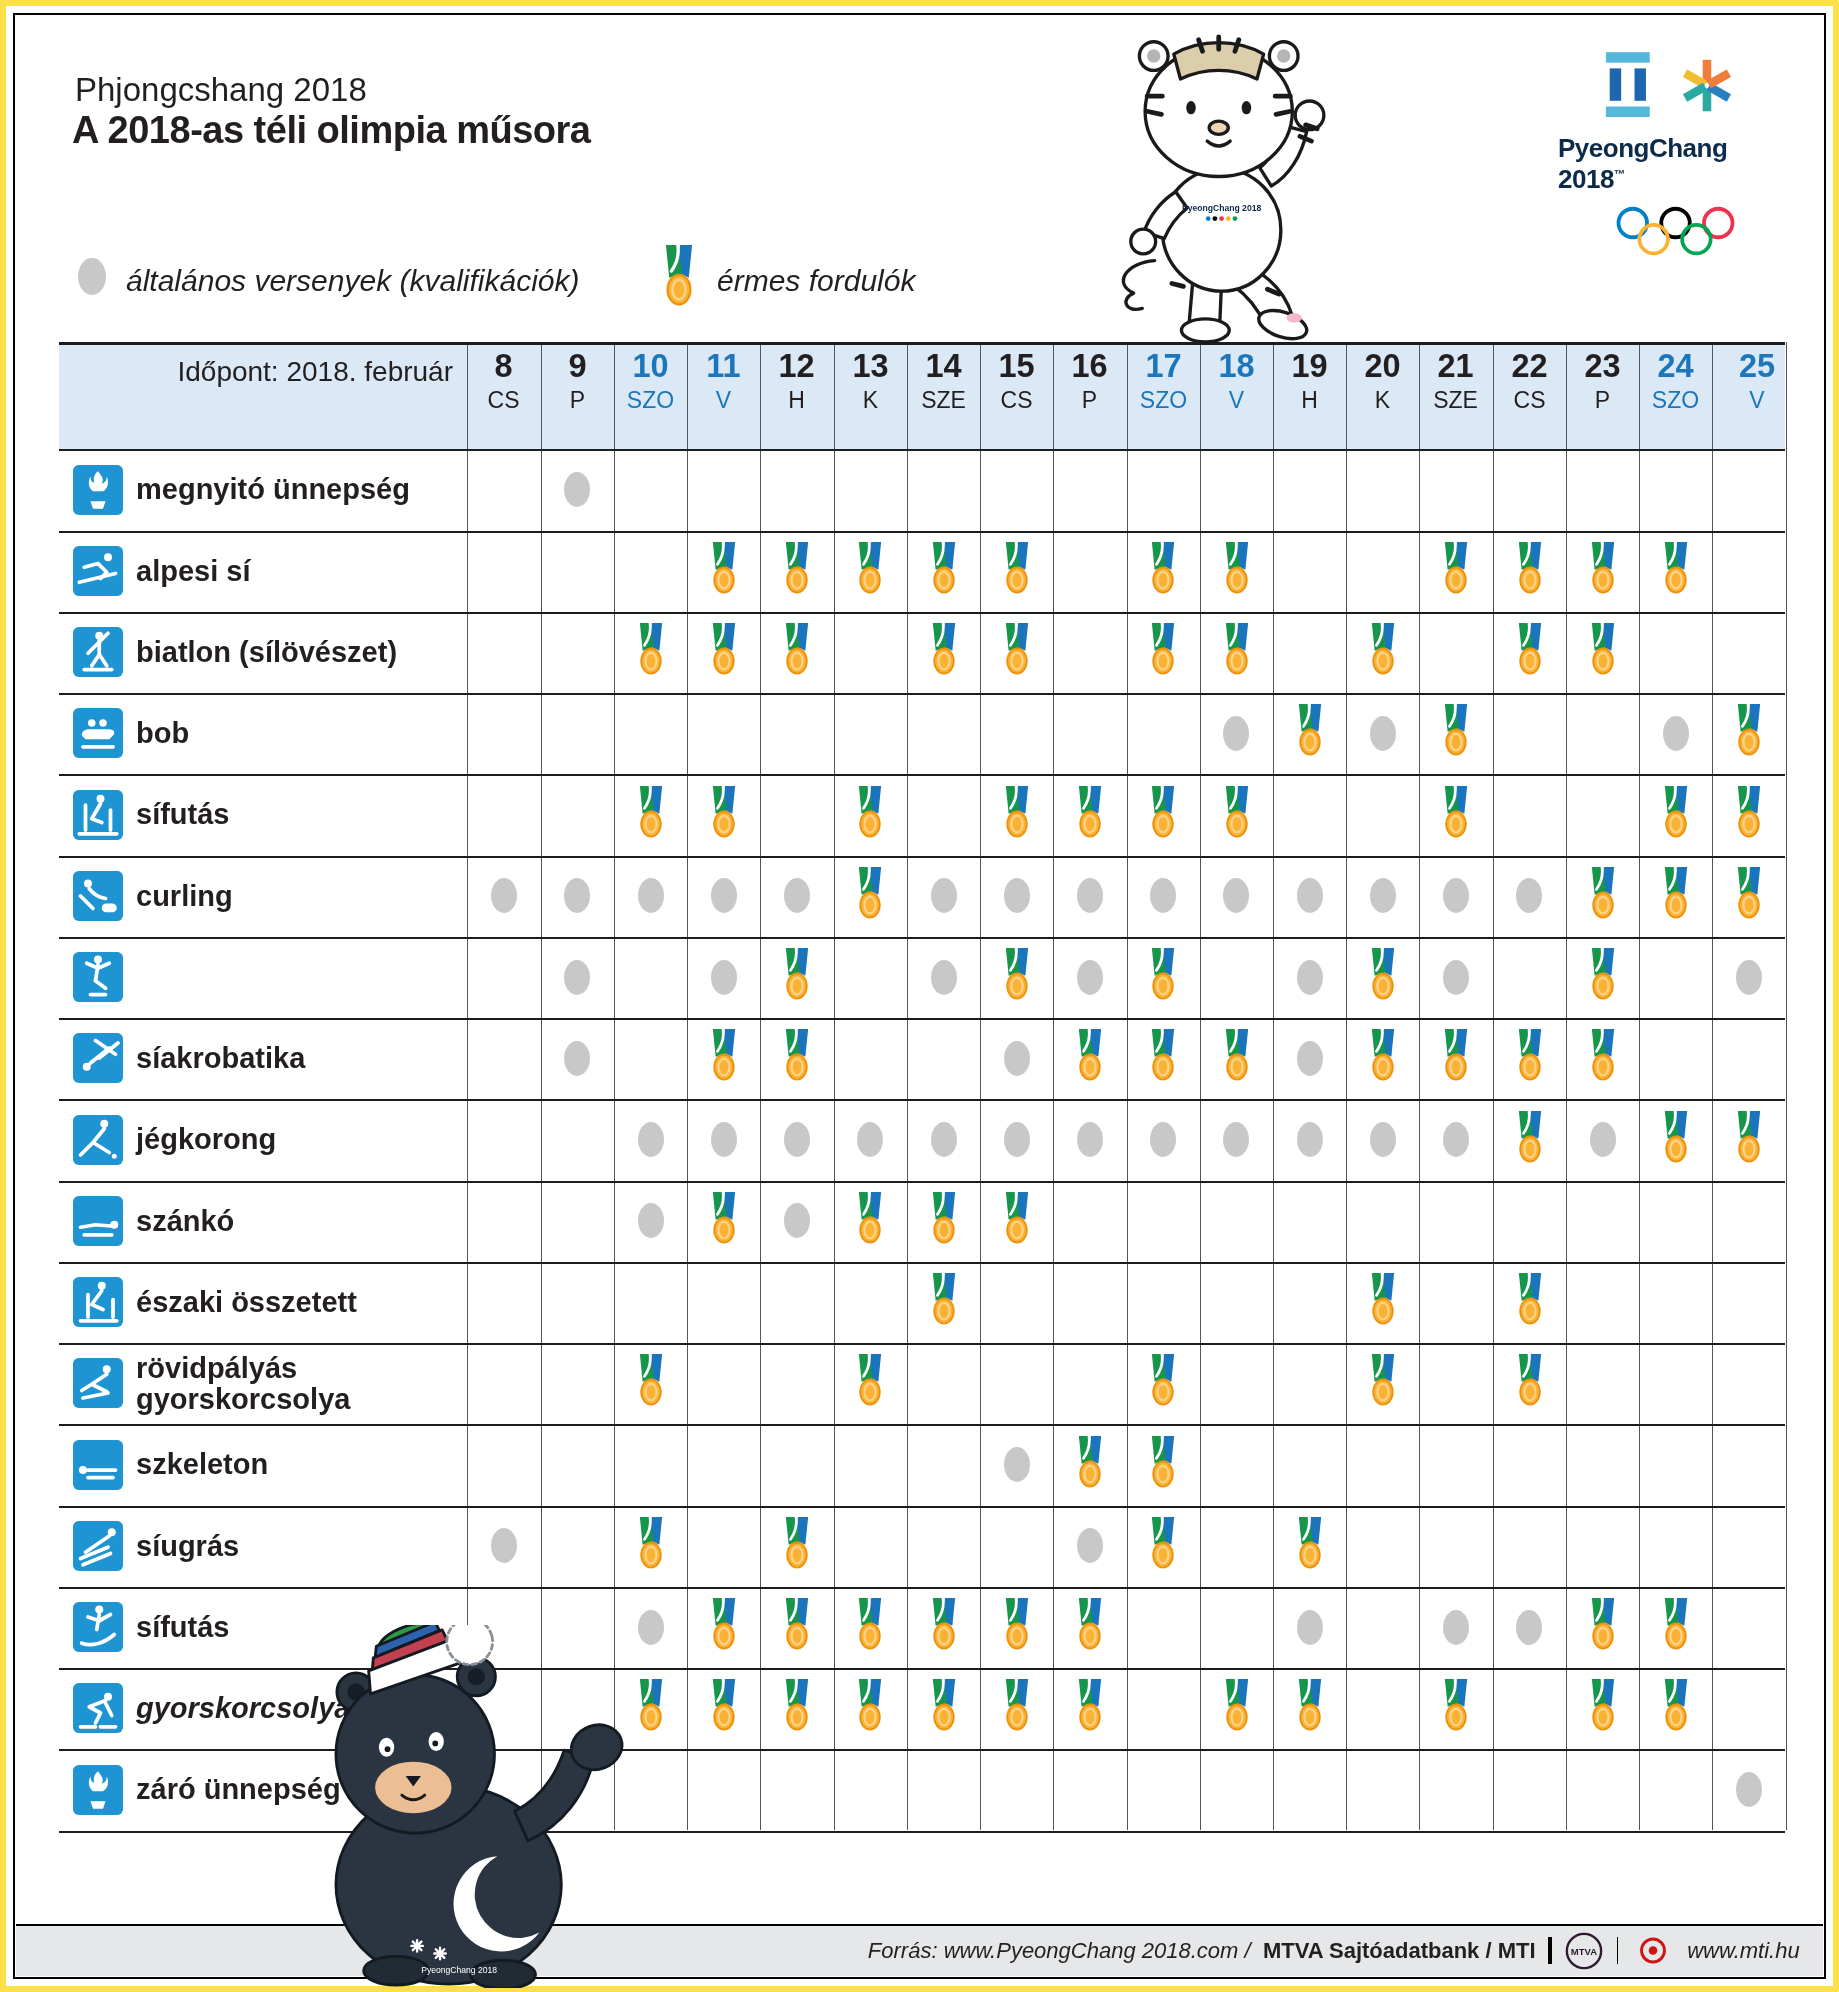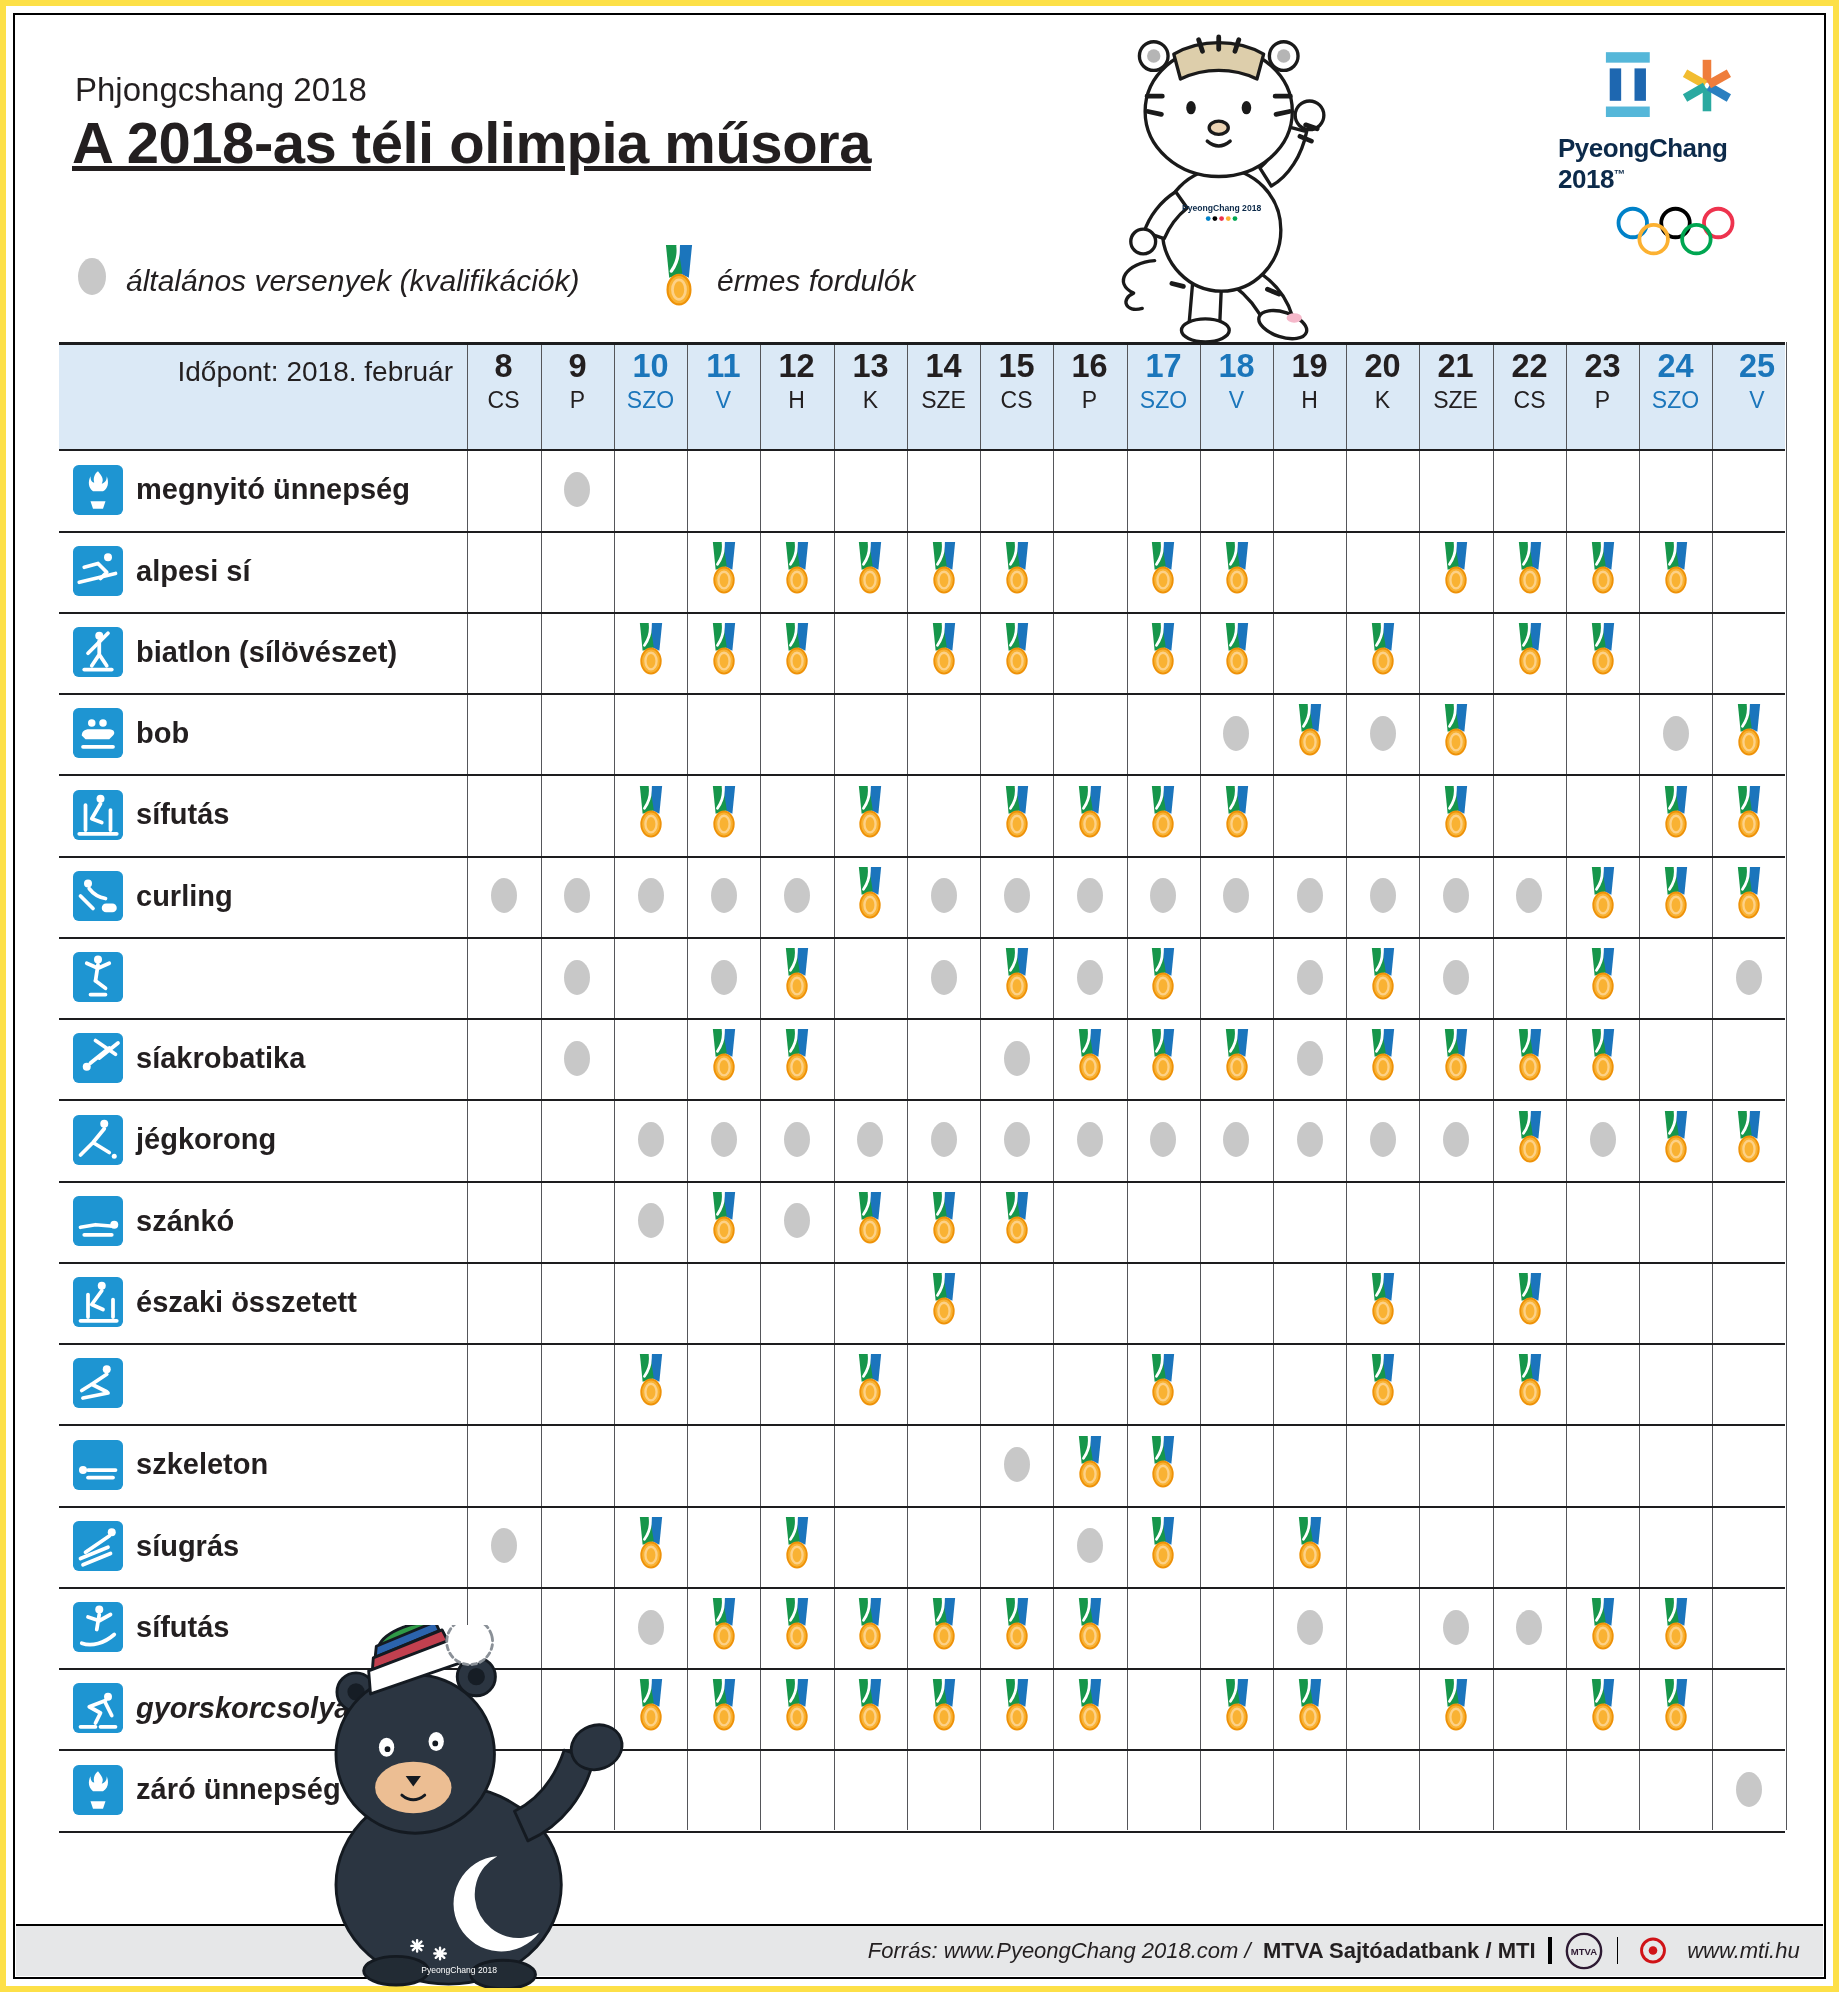--- a/index.html
+++ b/index.html
@@ -2,21 +2,21 @@
 <html><head>
 <meta charset="utf-8">
 <style>
   html,body{margin:0;padding:0;background:#000;}
   .stage{position:relative;width:1839px;height:1992px;background:#fde047;overflow:hidden;
          font-family:"Liberation Sans",sans-serif;color:#231f20;}
   .page{position:absolute;inset:5.7px;background:#fff;}
   .frame{position:absolute;left:13.4px;top:13.4px;right:13.4px;bottom:13.4px;border:2.9px solid #000;z-index:3;pointer-events:none;}
 
   .kicker{position:absolute;left:75px;top:71px;font-size:33px;z-index:2;}
-  .page-title{position:absolute;left:72px;top:109px;font-size:58px;font-weight:bold;letter-spacing:-0.5px;z-index:2;text-decoration:underline;}
+  .page-title{position:absolute;left:72px;top:109px;font-size:38px;font-weight:bold;letter-spacing:-0.5px;z-index:2;}
 
   .legend-dot{position:absolute;left:78px;top:258px;width:28px;height:37px;border-radius:50%;background:#c8c8c8;z-index:2;}
   .legend-label{position:absolute;top:264px;font-style:italic;font-size:30px;z-index:2;}
   .legend-medal{position:absolute;left:660px;top:245px;width:38px;height:61px;z-index:2;}
 
   .band{position:absolute;left:59px;top:342px;width:1726px;height:107px;background:#dbe9f6;z-index:1;}
   #grid{position:absolute;inset:0;z-index:2;}
   .corner-label{position:absolute;left:59px;top:356px;width:394px;text-align:right;font-size:28px;z-index:2;}
 
   .day{position:absolute;top:350px;text-align:center;z-index:2;}
@@ -901,20 +901,21 @@
       </div>
       <div class="sport-icon" style="left: 73px; top: 1358px; background: rgb(30, 149, 210);">
         <svg viewBox="0 0 40 40" width="50" height="50">
           <g fill="none" stroke="#fff" stroke-width="3" stroke-linecap="round" stroke-linejoin="round">
             <circle cx="27" cy="9" r="3.2" fill="#fff" stroke="none"></circle>
             <path d="M27 13l-12 8-8 5M15 21l12 6"></path>
             <path d="M8 32l20-4"></path>
           </g>
         </svg>
       </div>
+      <div class="sport-label wrap" style="top: 1343px;">rövidpályás gyorskorcsolya</div>
       <div class="medal" style="left: 635px; top: 1354px;">
         <svg viewBox="0 0 34 56">
           <polygon points="18,0 29,0 26,30 14,24" fill="#1b75bc"></polygon>
           <polygon points="5,0 16,0 20,26 8,30" fill="#16964b"></polygon>
           <path d="M16 1c1 8-1 16-6 23" stroke="#fff" stroke-width="3" fill="none" stroke-linecap="round"></path>
           <ellipse cx="17" cy="41" rx="10.5" ry="13.5" fill="#f9b233" stroke="#ee9209" stroke-width="2"></ellipse>
           <ellipse cx="17" cy="41" rx="6" ry="9" fill="none" stroke="#fdd187" stroke-width="2.5"></ellipse>
         </svg>
       </div>
       <div class="medal" style="left: 854px; top: 1354px;">

